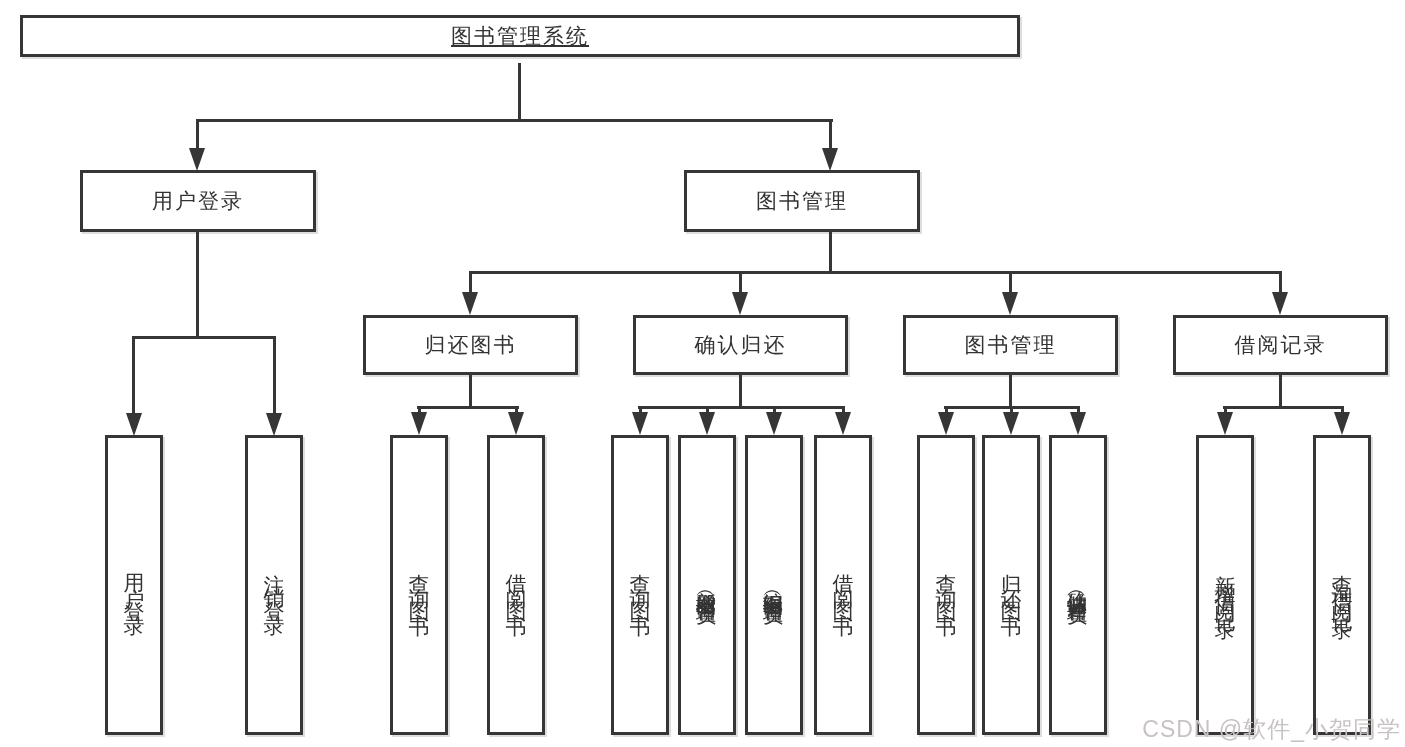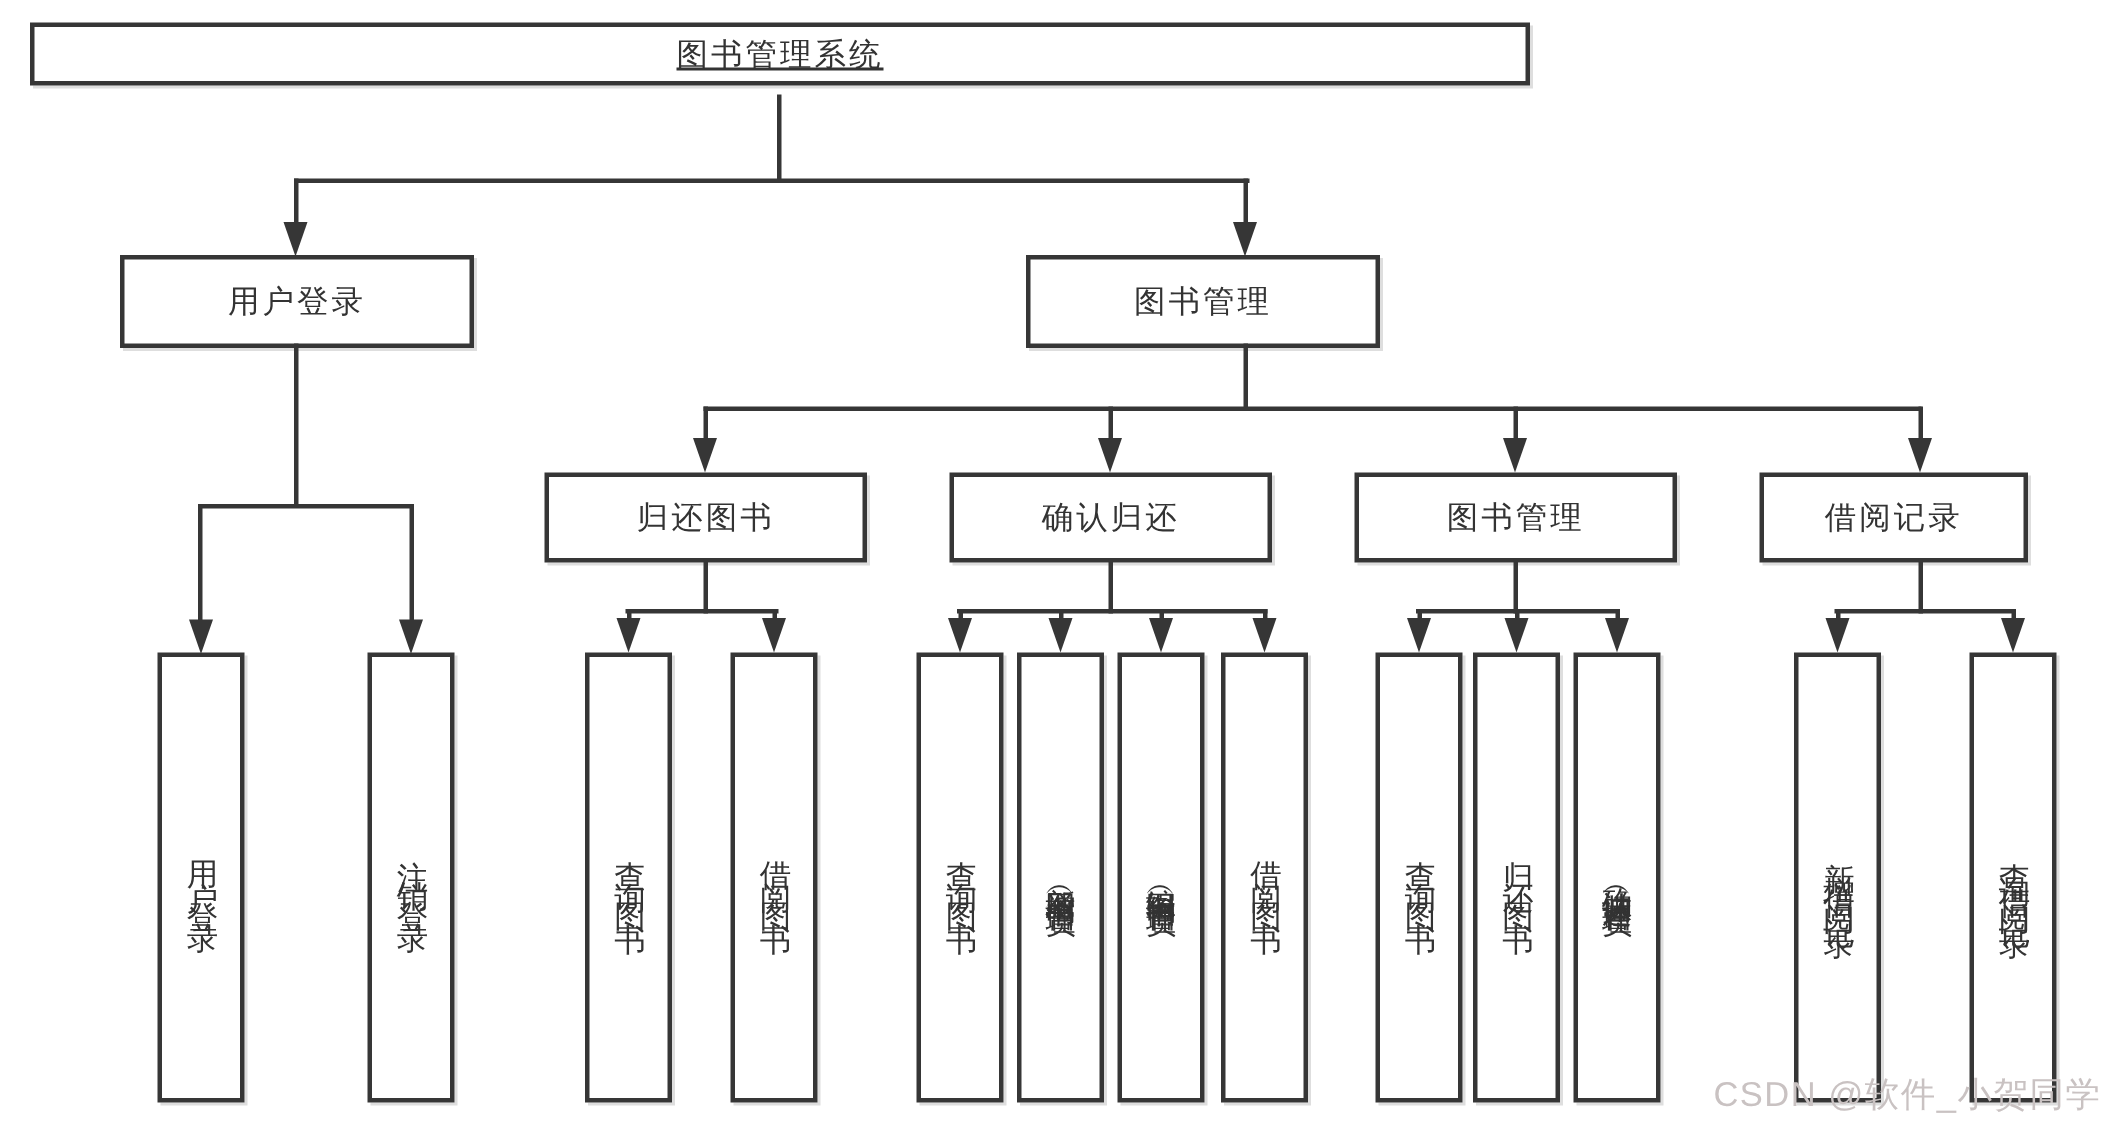--- a/index.html
+++ b/index.html
@@ -41,21 +41,21 @@
   <div class="box" style="left:80px; top:170px; width:236px; height:62px;">用户登录</div>
 
   <div class="box" style="left:684px; top:170px; width:236px; height:62px;">图书管理</div>
 
   <div class="box" style="left:363px; top:315px; width:215px; height:60px;">归还图书</div>
 
   <div class="box" style="left:633px; top:315px; width:215px; height:60px;">确认归还</div>
 
   <div class="box" style="left:903px; top:315px; width:215px; height:60px;">图书管理</div>
 
-  <div class="box" style="left:1173px; top:315px; width:179px; height:60px;">借阅记录</div>
+  <div class="box" style="left:1173px; top:315px; width:215px; height:60px;">借阅记录</div>
 
   <div class="box vbox ls-lg" style="left:105px; top:435px; width:58px; height:300px;">用户登录</div>
 
   <div class="box vbox ls-lg" style="left:245px; top:435px; width:58px; height:300px;">注销登录</div>
 
   <div class="box vbox ls-lg" style="left:390px; top:435px; width:58px; height:300px;">查询图书</div>
 
   <div class="box vbox ls-lg" style="left:487px; top:435px; width:58px; height:300px;">借阅图书</div>
 
   <div class="box vbox ls-lg" style="left:611px; top:435px; width:58px; height:300px;">查询图书</div>

